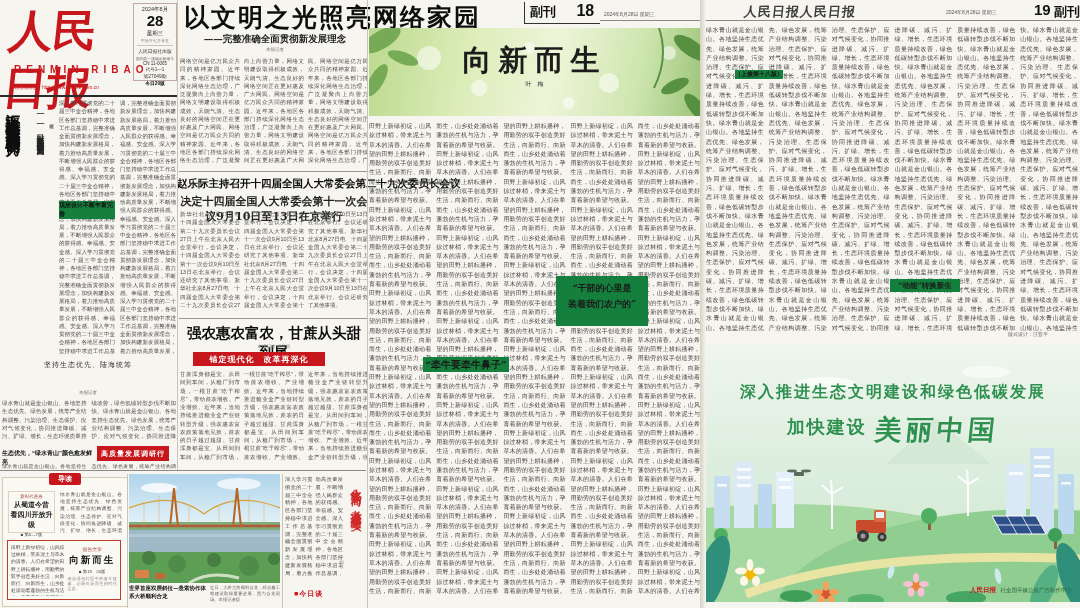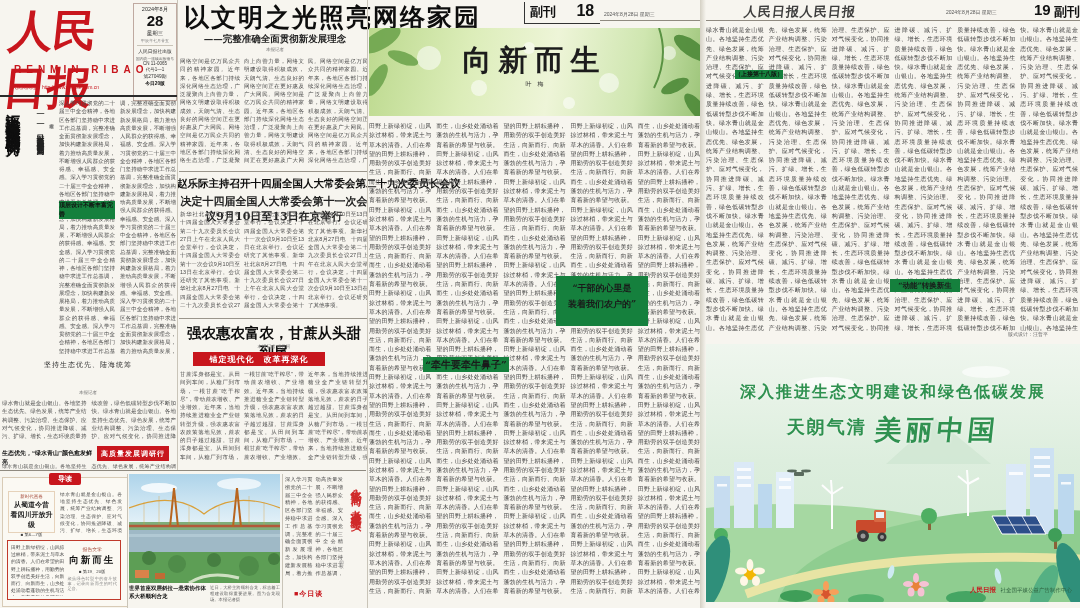--- a/index.html
+++ b/index.html
@@ -18,21 +18,21 @@
 </style>
 </head>
 <body>
 
 <div id="paper">
 
   <div class="abs callig" style="left:6px;top:2px;width:126px;font-size:44px;line-height:1.3;color:#c8161d;letter-spacing:0px;">人民日报</div>
   <div class="abs" style="left:14px;top:64px;font-size:10px;font-weight:bold;letter-spacing:5px;color:#c8161d;">RENMIN RIBAO</div>
   <div class="abs" style="left:12px;top:84px;font-size:5px;color:#c8161d;">人民网网址：http://www.people.com.cn</div>
 
-  <div class="abs c" style="left:133px;top:3px;width:44px;height:98px;border:1px solid #bfa9a0;padding:2px 1px;box-sizing:border-box;">
+  <div class="abs c" style="left:133px;top:3px;width:44px;height:78px;border:1px solid #bfa9a0;padding:2px 1px;box-sizing:border-box;">
     <div style="font-size:5.5px;color:#333;">2024年8月</div>
     <div style="font-size:15px;font-weight:bold;color:#111;line-height:1.1;">28</div>
     <div style="font-size:5.5px;color:#333;">星期三</div>
     <div style="font-size:4px;color:#777;margin-top:1px;">甲辰年七月廿五</div>
     <div class="hair" style="height:1px;margin:2px 2px;"></div>
     <div style="font-size:4.8px;color:#333;margin-top:1px;">人民日报社出版</div>
     <div style="font-size:3.8px;color:#666;margin-top:2px;">国内统一连续出版物号</div>
     <div style="font-size:4.5px;color:#333;">CN 11-0065</div>
     <div style="font-size:4.5px;color:#333;margin-top:1px;">代号1—1</div>
     <div style="font-size:4.8px;color:#333;margin-top:1px;">第27049期</div>
@@ -299,21 +299,21 @@
         <ellipse cx="260" cy="254" rx="20" ry="7" fill="#45a563"></ellipse>
         <ellipse cx="160" cy="256" rx="18" ry="6" fill="#57b26e"></ellipse>
         <g fill="#cdeaf2">
             <ellipse cx="185" cy="228" rx="3" ry="7" transform="rotate(15 185 228)"></ellipse>
             <ellipse cx="292" cy="232" rx="3" ry="8" transform="rotate(-12 292 232)"></ellipse>
           </g>
       </g>
     </svg>
     <div class="c serif" style="position:absolute;left:0;top:38px;width:100%;font-size:16px;font-weight:900;letter-spacing:2px;color:#2f9150;text-shadow:0 0 3px #f2f8f1;">深入推进生态文明建设和绿色低碳发展</div>
     <div class="c" style="position:absolute;left:0;top:68px;width:100%;text-shadow:0 0 3px #f2f8f1;">
-      <span class="serif" style="font-size:18px;font-weight:900;color:#2f9150;letter-spacing:2px;vertical-align:6px;">天朗气清</span>
+      <span class="serif" style="font-size:18px;font-weight:900;color:#2f9150;letter-spacing:2px;vertical-align:6px;">加快建设</span>
       <span class="callig" style="display:inline-block;font-size:27px;color:#2f9150;letter-spacing:4px;margin-left:4px;">美丽中国</span>
     </div>
     <div style="position:absolute;right:8px;bottom:6px;">
       <span class="callig" style="font-size:6.5px;color:#c8161d;">人民日报</span>
       <span style="font-size:5.5px;color:#2c5e3c;">社全国平媒公益广告制作中心</span>
     </div>
   </div>
 
   <div class="abs hair" style="left:177px;top:0;width:1px;height:470px;"></div>
   <div class="abs hair" style="left:367px;top:0;width:1px;height:608px;"></div>

